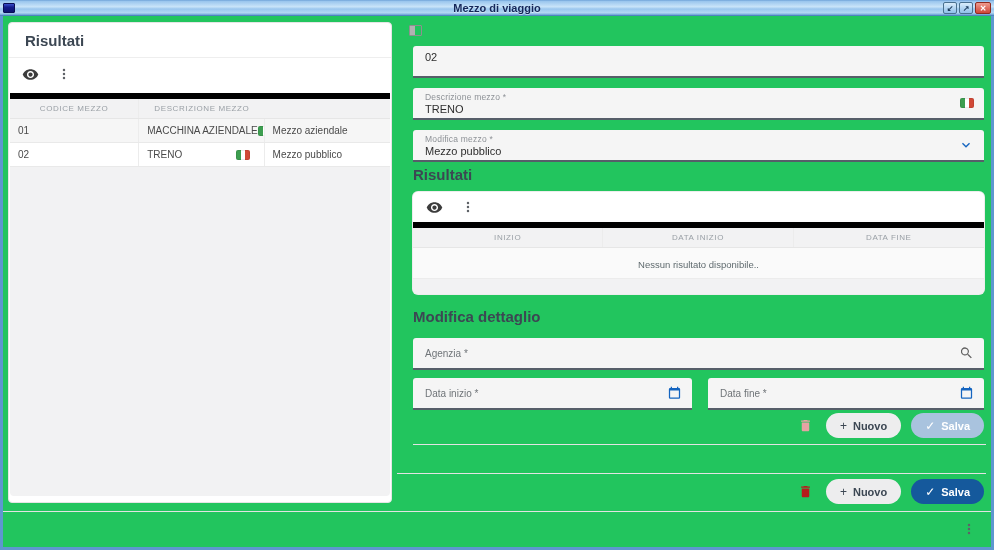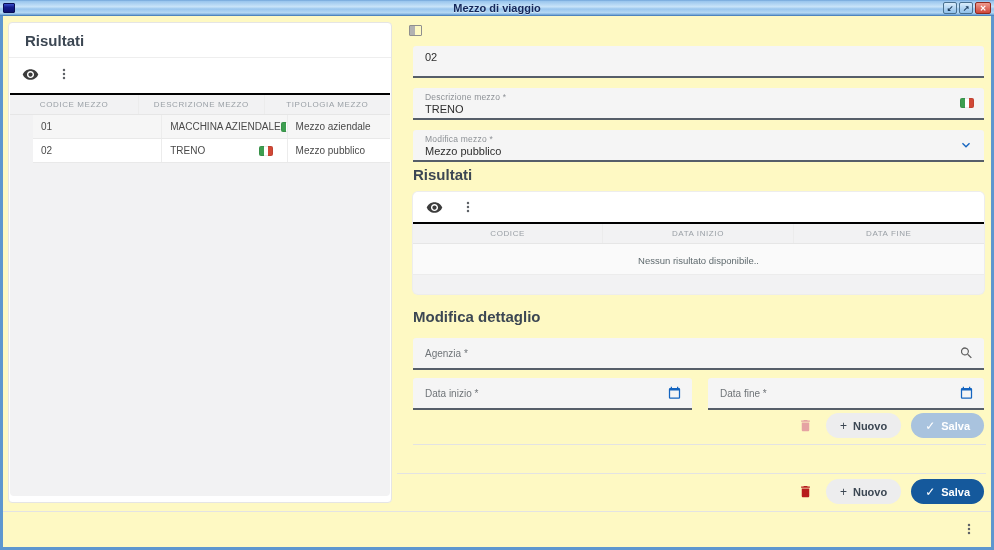--- a/index.html
+++ b/index.html
@@ -37,49 +37,49 @@
     color: #1c3c5e; font-weight: bold;
   }
   .win-btn.close {
     background: linear-gradient(to bottom, #ee9a8d, #cf4638);
     border-color: #8f2a20; color: #fff; width: 16px;
   }
 
   
   .content {
     position: absolute; top: 16px; left: 3px; right: 3px; bottom: 3px;
-    background: #fef9c3;
+    background: #22c55e;
     text-decoration: underline;
   }
 
   
   .left-card {
     position: absolute; left: 5px; top: 6px; width: 384px; height: 481px;
     background: #fff; border: 1px solid #e5e5e5; border-radius: 4px;
   }
   .panel-heading {
     font-size: 15px; font-weight: bold; color: #3c4753;
     padding: 9px 16px 8px 16px;
   }
   .left-card .panel-heading { border-bottom: 1px solid #eeeeee; }
   .grid-toolbar { display: flex; align-items: center; gap: 16px; padding: 7px 12px; background: #fff; }
   .icon-btn { display: inline-flex; align-items: center; justify-content: center; width: 18px; height: 18px; cursor: pointer; }
 
   .results-table { position: absolute; left: 1px; right: 1px; }
   .left-card .results-table { top: 70px; bottom: 6px; background: #f2f2f3; border-radius: 0 0 4px 4px; overflow: hidden; }
   .t-row { display: flex; width: 100%; }
-  .t-head { background: #f2f2f3; border-top: 2px solid #000000; border-bottom: 1px solid #e6e6e6; }
+  .t-head { background: #f2f2f3; border-top: 6px solid #000000; border-bottom: 1px solid #e6e6e6; }
   .t-head .t-cell {
     font-size: 8px; letter-spacing: .6px; color: #9aa0a6; text-align: center;
     padding: 5px 4px; font-weight: normal;
   }
   .t-cell { border-right: 1px solid #ececec; overflow: hidden; white-space: nowrap; }
   .t-cell:last-child { border-right: none; }
   .t-body-row .t-cell { font-size: 10px; color: #4a4a4a; padding: 6px 8px; display: flex; align-items: center; }
-  .t-body-row { border-bottom: 1px solid #e9e9e9; margin-left: 23px; }
+  .t-body-row { border-bottom: 1px solid #e9e9e9; }
   .t-body-row.odd { background: #f6f6f6; }
   .t-body-row.even { background: #ffffff; }
   .lc1 { width: 34%; } .lc2 { width: 33%; text-align: right; } .lc3 { width: 33%; }
   .flag {
     width: 14px; height: 10px; margin-left: auto; margin-right: 6px; flex: none;
     border-radius: 2px; box-shadow: 0 0 0 1px rgba(0,0,0,.08) inset;
     background: linear-gradient(to right, #3d9e50 0 33%, #ffffff 33% 66%, #d14836 66% 100%);
   }
 
   
@@ -163,21 +163,20 @@
               <circle cx="12" cy="12" r="2.1"></circle>
               <circle cx="12" cy="19" r="2.1"></circle>
             </g>
           </svg>
       </span>
     </div>
     <div class="results-table">
       <div class="t-row t-head">
         <div class="t-cell lc1">CODICE MEZZO</div>
         <div class="t-cell lc2">DESCRIZIONE MEZZO</div>
-        <div class="t-cell lc3">TIPOLOGIA MEZZO</div>
       </div>
       <div class="t-row t-body-row odd">
         <div class="t-cell lc1">01</div>
         <div class="t-cell lc2">
           <span>MACCHINA AZIENDALE</span>
           <span class="flag"></span>
         </div>
         <div class="t-cell lc3">Mezzo aziendale</div>
       </div>
       <div class="t-row t-body-row even">
@@ -230,21 +229,21 @@
           <svg width="14" height="14" viewBox="0 0 24 24">
               <g fill="#5f6368">
                 <circle cx="12" cy="5" r="2.1"></circle>
                 <circle cx="12" cy="12" r="2.1"></circle>
                 <circle cx="12" cy="19" r="2.1"></circle>
               </g>
             </svg>
         </span>
       </div>
       <div class="t-row t-head">
-        <div class="t-cell rc">CODICE</div>
+        <div class="t-cell rc">INIZIO</div>
         <div class="t-cell rc">DATA INIZIO</div>
         <div class="t-cell rc">DATA FINE</div>
       </div>
       <div class="empty-row">
         <span>Nessun risultato disponibile..</span>
       </div>
     </div>
 
     <div class="heading-2" style="top:292px;">Modifica dettaglio</div>
 

